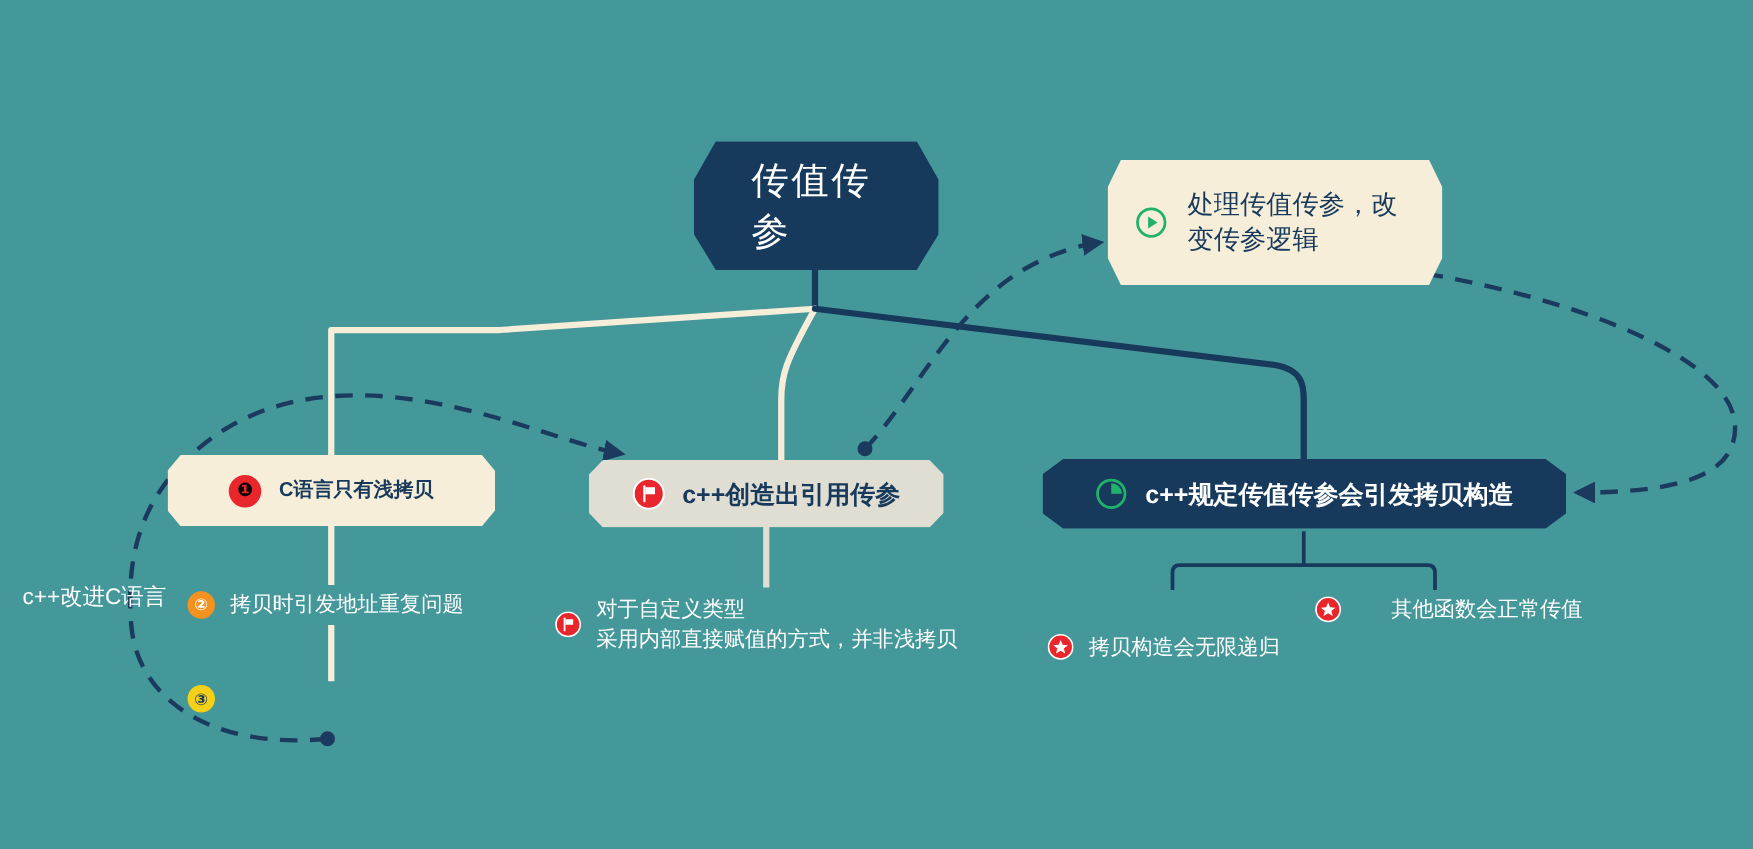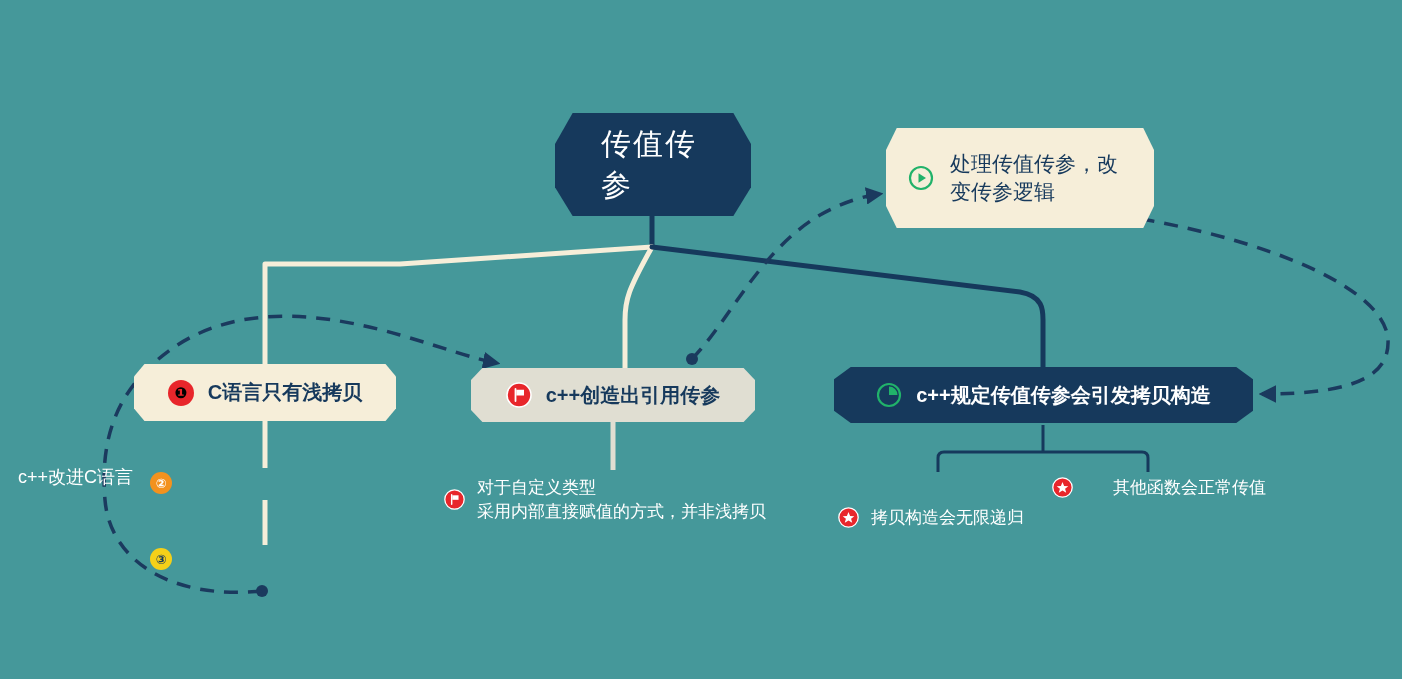--- a/index.html
+++ b/index.html
@@ -39,21 +39,21 @@
     background: #16395c;
     padding-left: 46px;
   }
   .node-root .node-label {
     color: #ffffff;
     font-size: 30px;
     letter-spacing: 2px;
     font-weight: 400;
   }
   .node-cream { background: #f6eed9; }
-  .node-cream .node-label { color: #16395c; font-size: 20px; font-weight: 700; }
+  .node-cream .node-label { color: #16395c; font-size: 16px; font-weight: 700; }
   .node-gray { background: #e0ded2; }
   .node-gray .node-label { color: #16395c; font-size: 20px; font-weight: 700; }
   .node-dark { background: #16395c; }
   .node-dark .node-label { color: #ffffff; font-size: 20px; font-weight: 700; }
   .node-soft { background: #f6eed9; }
   .node-soft .node-label {
     color: #16395c; font-size: 21px; font-weight: 400;
     line-height: 1.35; text-align: left;
   }
 
@@ -177,20 +177,21 @@
       <svg viewBox="0 0 26 26" width="26" height="26">
         <circle cx="13" cy="13" r="11" fill="none" stroke="#21b26a" stroke-width="2.2"></circle>
         <path d="M13 13 L13 4.5 A8.5 8.5 0 0 1 21.5 13 Z" fill="#21b26a"></path>
       </svg>
     </span>
     <span class="node-label">c++规定传值传参会引发拷贝构造</span>
   </div>
 
   <div class="leaf" style="left:150px; top:472px;">
     <span class="badge badge-num badge-orange">②</span>
+    <span class="leaf-label">拷贝时引发地址重复问题</span>
   </div>
 
   <div class="leaf" style="left:150px; top:548px;">
     <span class="badge badge-num badge-yellow" style="color:#16395c;">③</span>
   </div>
 
   <div class="leaf" style="left:444px; top:476px; align-items:center;">
     <span class="icon-circle icon-sm">
       <svg viewBox="0 0 26 26" width="21" height="21">
         <circle cx="13" cy="13" r="12" fill="#e8262b" stroke="#ffffff" stroke-width="1.6"></circle>

